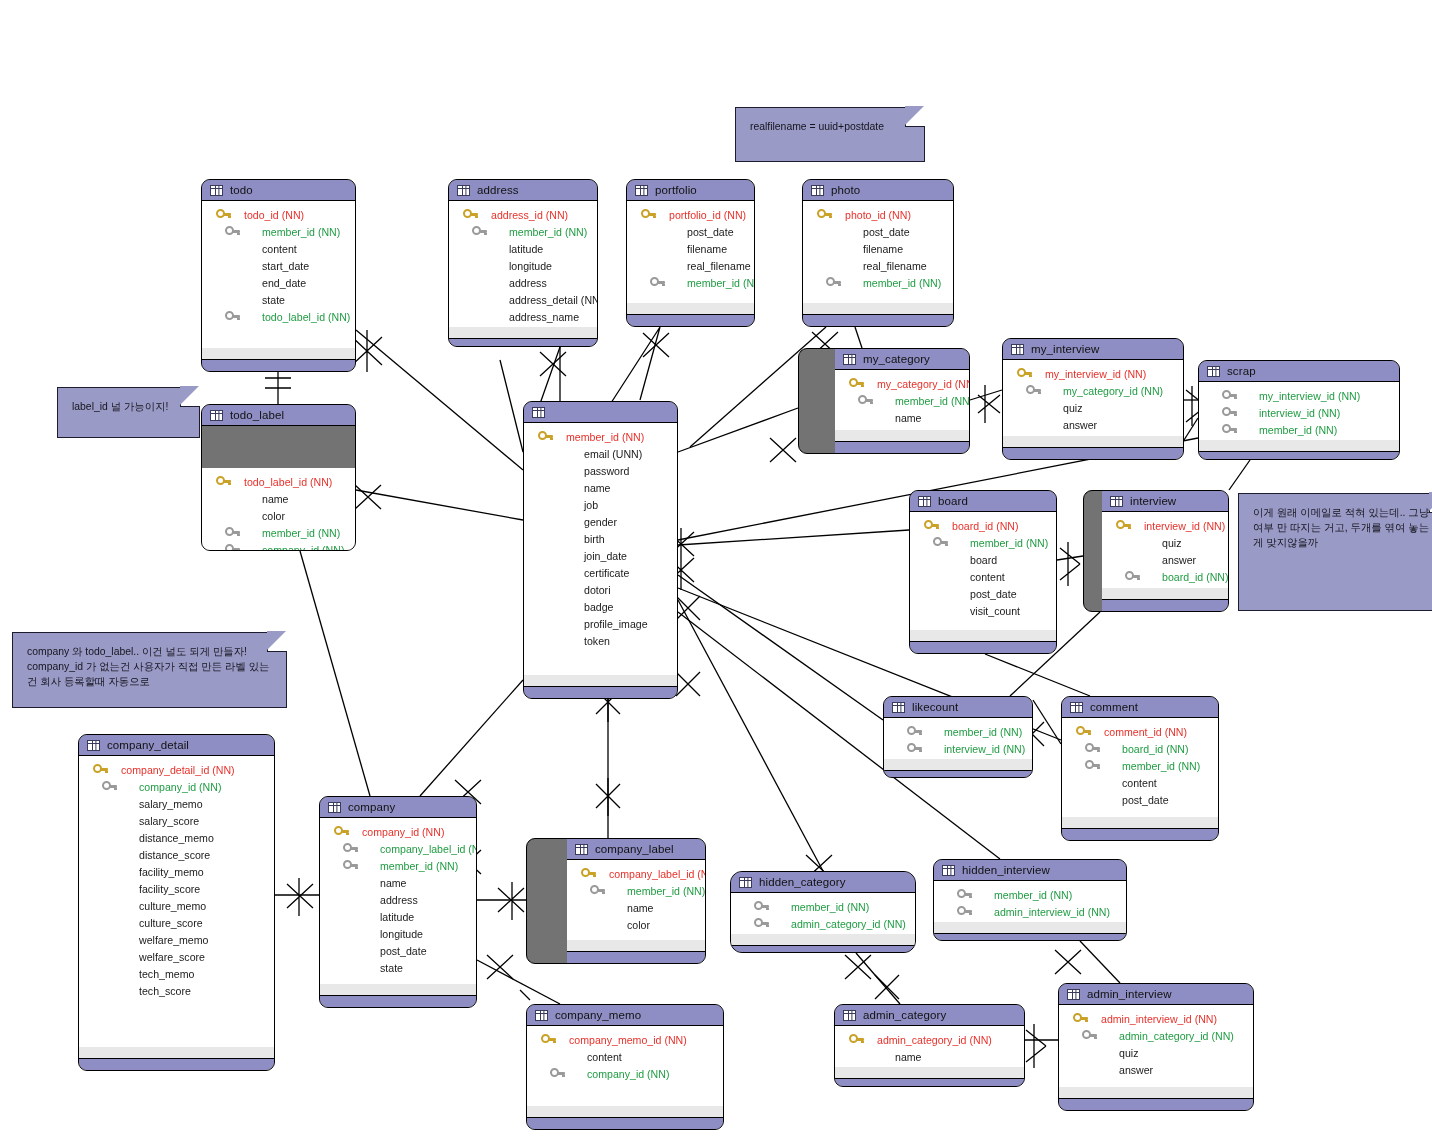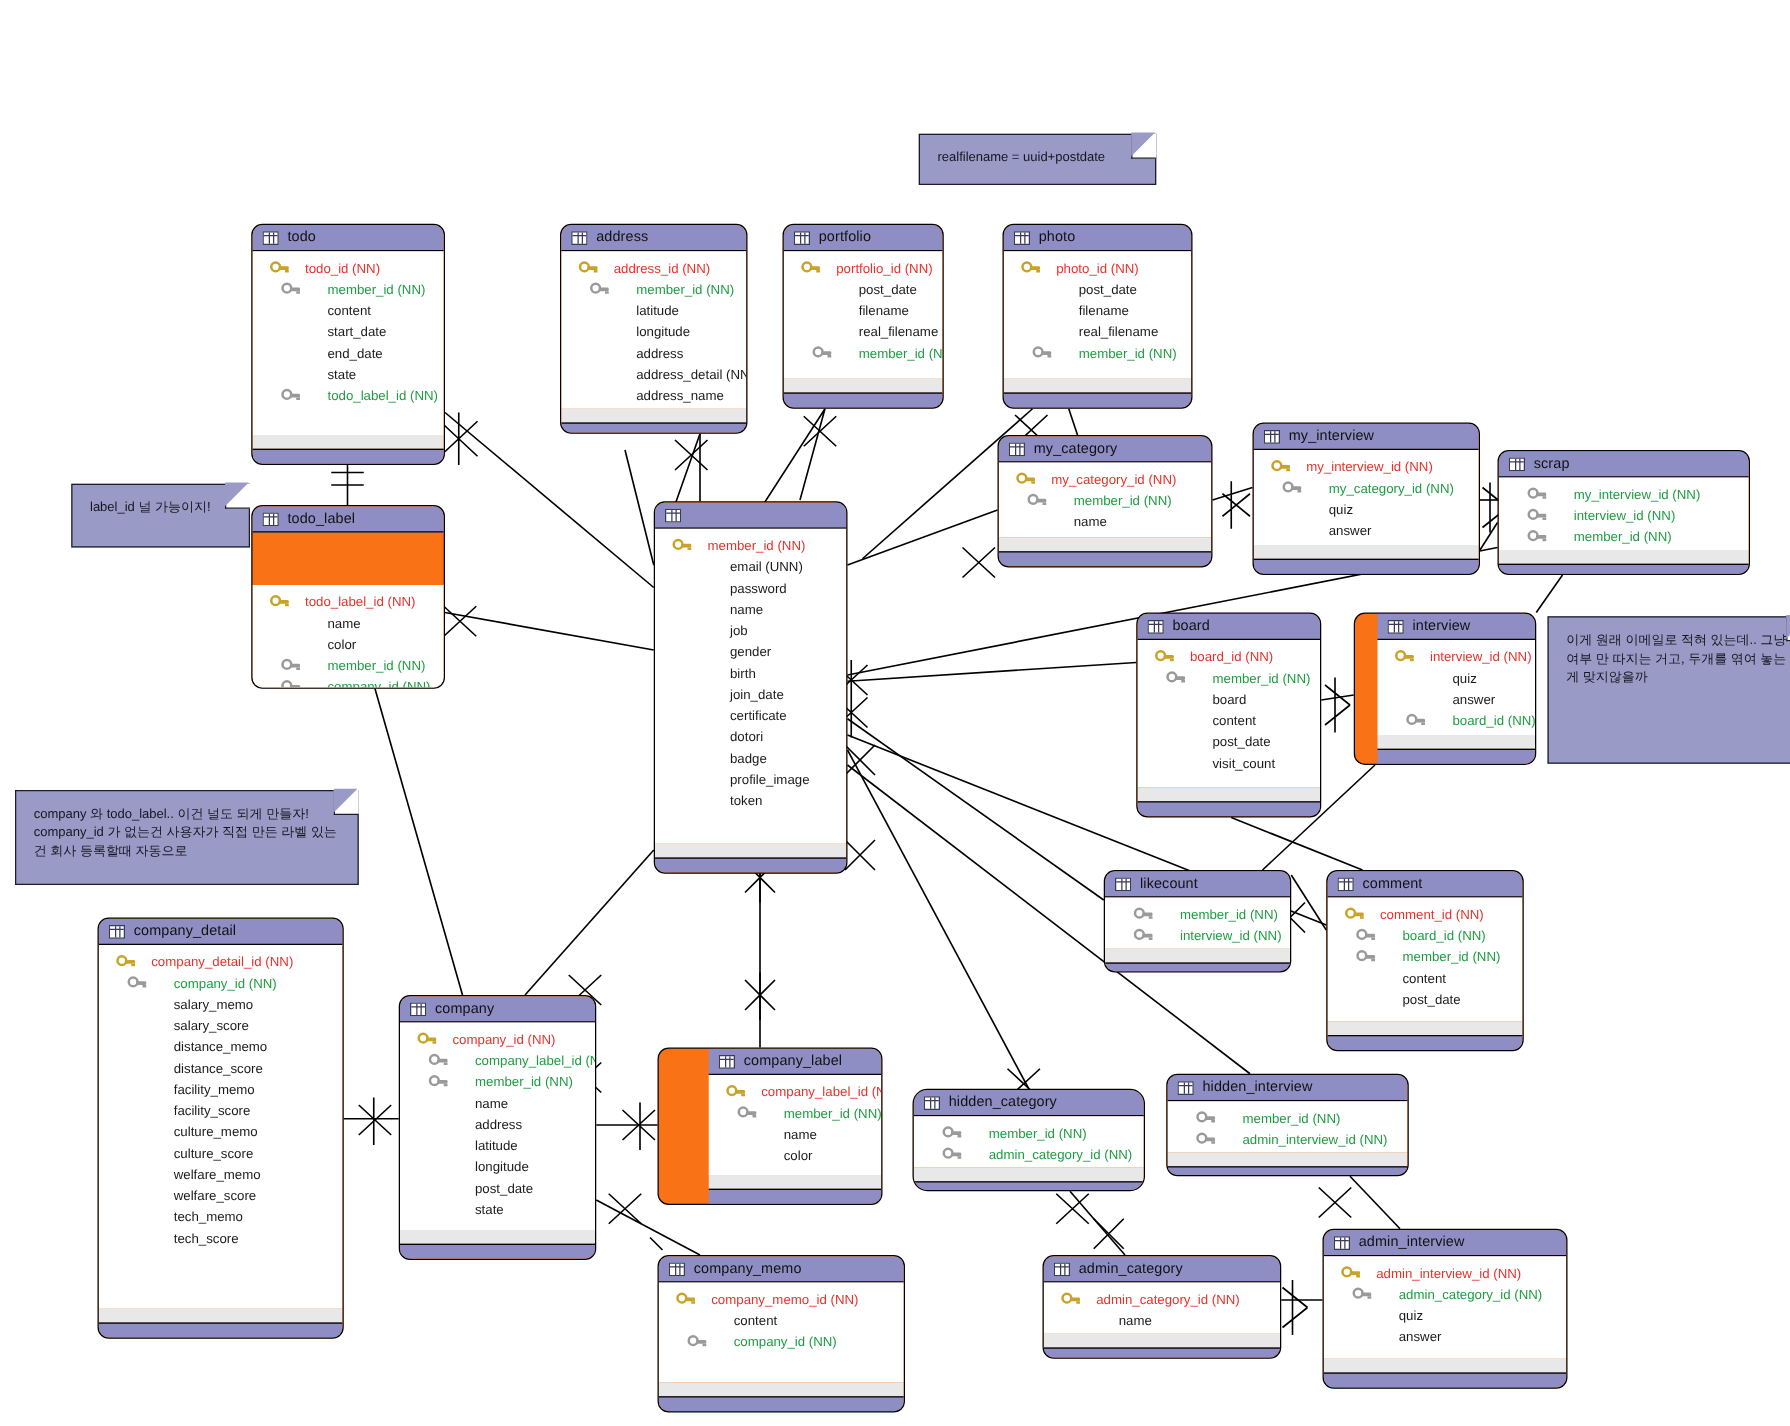--- a/index.html
+++ b/index.html
@@ -2,21 +2,21 @@
 <html><head>
 <meta charset="utf-8">
 <style>
   html,body{margin:0;padding:0;background:#ffffff;}
   body{width:1432px;height:1141px;position:relative;overflow:hidden;
        font-family:"Liberation Sans","DejaVu Sans",sans-serif;}
   #canvas{position:absolute;left:0;top:0;width:1432px;height:1141px;}
   #edges{position:absolute;left:0;top:0;width:1432px;height:1141px;z-index:1;pointer-events:none;}
 
   .table{position:absolute;z-index:3;box-sizing:border-box;
-         border:1.6px solid #000;border-radius:9px;background:#f97316;
+         border:1.6px solid #000;border-radius:9px;background:#737373;
          display:flex;flex-direction:column;overflow:hidden;}
   .t-head{height:21px;flex:0 0 21px;background:#8e8ec4;border-bottom:1.4px solid #000;
           display:flex;align-items:center;gap:7px;padding:0 8px;box-sizing:border-box;}
   .t-ico{width:13px;height:11px;flex:0 0 13px;position:relative;
          background:#ffffff;border:1.3px solid #3a3a5c;box-sizing:border-box;}
   .t-ico::before{content:"";position:absolute;left:0;right:0;top:2.4px;height:1.2px;background:#3a3a5c;}
   .t-ico::after{content:"";position:absolute;top:0;bottom:0;left:3.6px;width:1.2px;background:#3a3a5c;
                 box-shadow:3.4px 0 0 0 #3a3a5c;}
   .t-name{font-size:11.5px;color:#111;white-space:nowrap;letter-spacing:.1px;}
   .t-body{flex:1 1 auto;background:#fff;padding:5px 0 2px 0;}
@@ -329,21 +329,21 @@
                 <span class="bow"></span>
                 <span class="sh"></span>
               </span>
             </span>
             <span class="cn fk">member_id  (NN)</span>
           </div>
         </div>
         <div class="t-gray"></div>
         <div class="t-foot"></div>
       </div>
-      <div class="table" style="left: 798px; top: 348px; width: 172px; height: 106px;">
+      <div class="table" style="left: 798px; top: 348px; width: 172px; height: 106px; padding-left: 36px;">
         <div class="t-head">
           <span class="t-ico"></span>
           <span class="t-name">my_category</span>
         </div>
         <div class="t-body">
           <div class="col">
             <span class="kw">
               <span class="key">
                 <span class="bow"></span>
                 <span class="sh"></span>
@@ -1021,18 +1021,18 @@
           <div class="col">
             <span class="kw ind"></span>
             <span class="cn plain">answer</span>
           </div>
         </div>
         <div class="t-gray"></div>
         <div class="t-foot"></div>
       </div>
     </div>
   <div id="notes-layer">
-      <div class="note" style="left: 735px; top: 107px; width: 190px; height: 41px;"><span class="fold"></span><span>realfilename = uuid+postdate</span></div>
+      <div class="note" style="left: 735px; top: 107px; width: 190px; height: 55px;"><span class="fold"></span><span>realfilename = uuid+postdate</span></div>
       <div class="note" style="left: 57px; top: 387px; width: 143px; height: 51px;"><span class="fold"></span><span>label_id 널 가능이지!</span></div>
       <div class="note" style="left: 12px; top: 632px; width: 275px; height: 76px;"><span class="fold"></span><span>company 와 todo_label.. 이건 널도 되게 만들자! company_id 가 없는건 사용자가 직접 만든 라벨 있는건 회사 등록할때 자동으로</span></div>
       <div class="note" style="left: 1238px; top: 493px; width: 211px; height: 118px;"><span class="fold"></span><span>이게 원래 이메일로 적혀 있는데.. 그냥 여부 만 따지는 거고, 두개를 엮여 놓는게 맞지않을까</span></div>
     </div>
 </div>
 
 </body></html>

